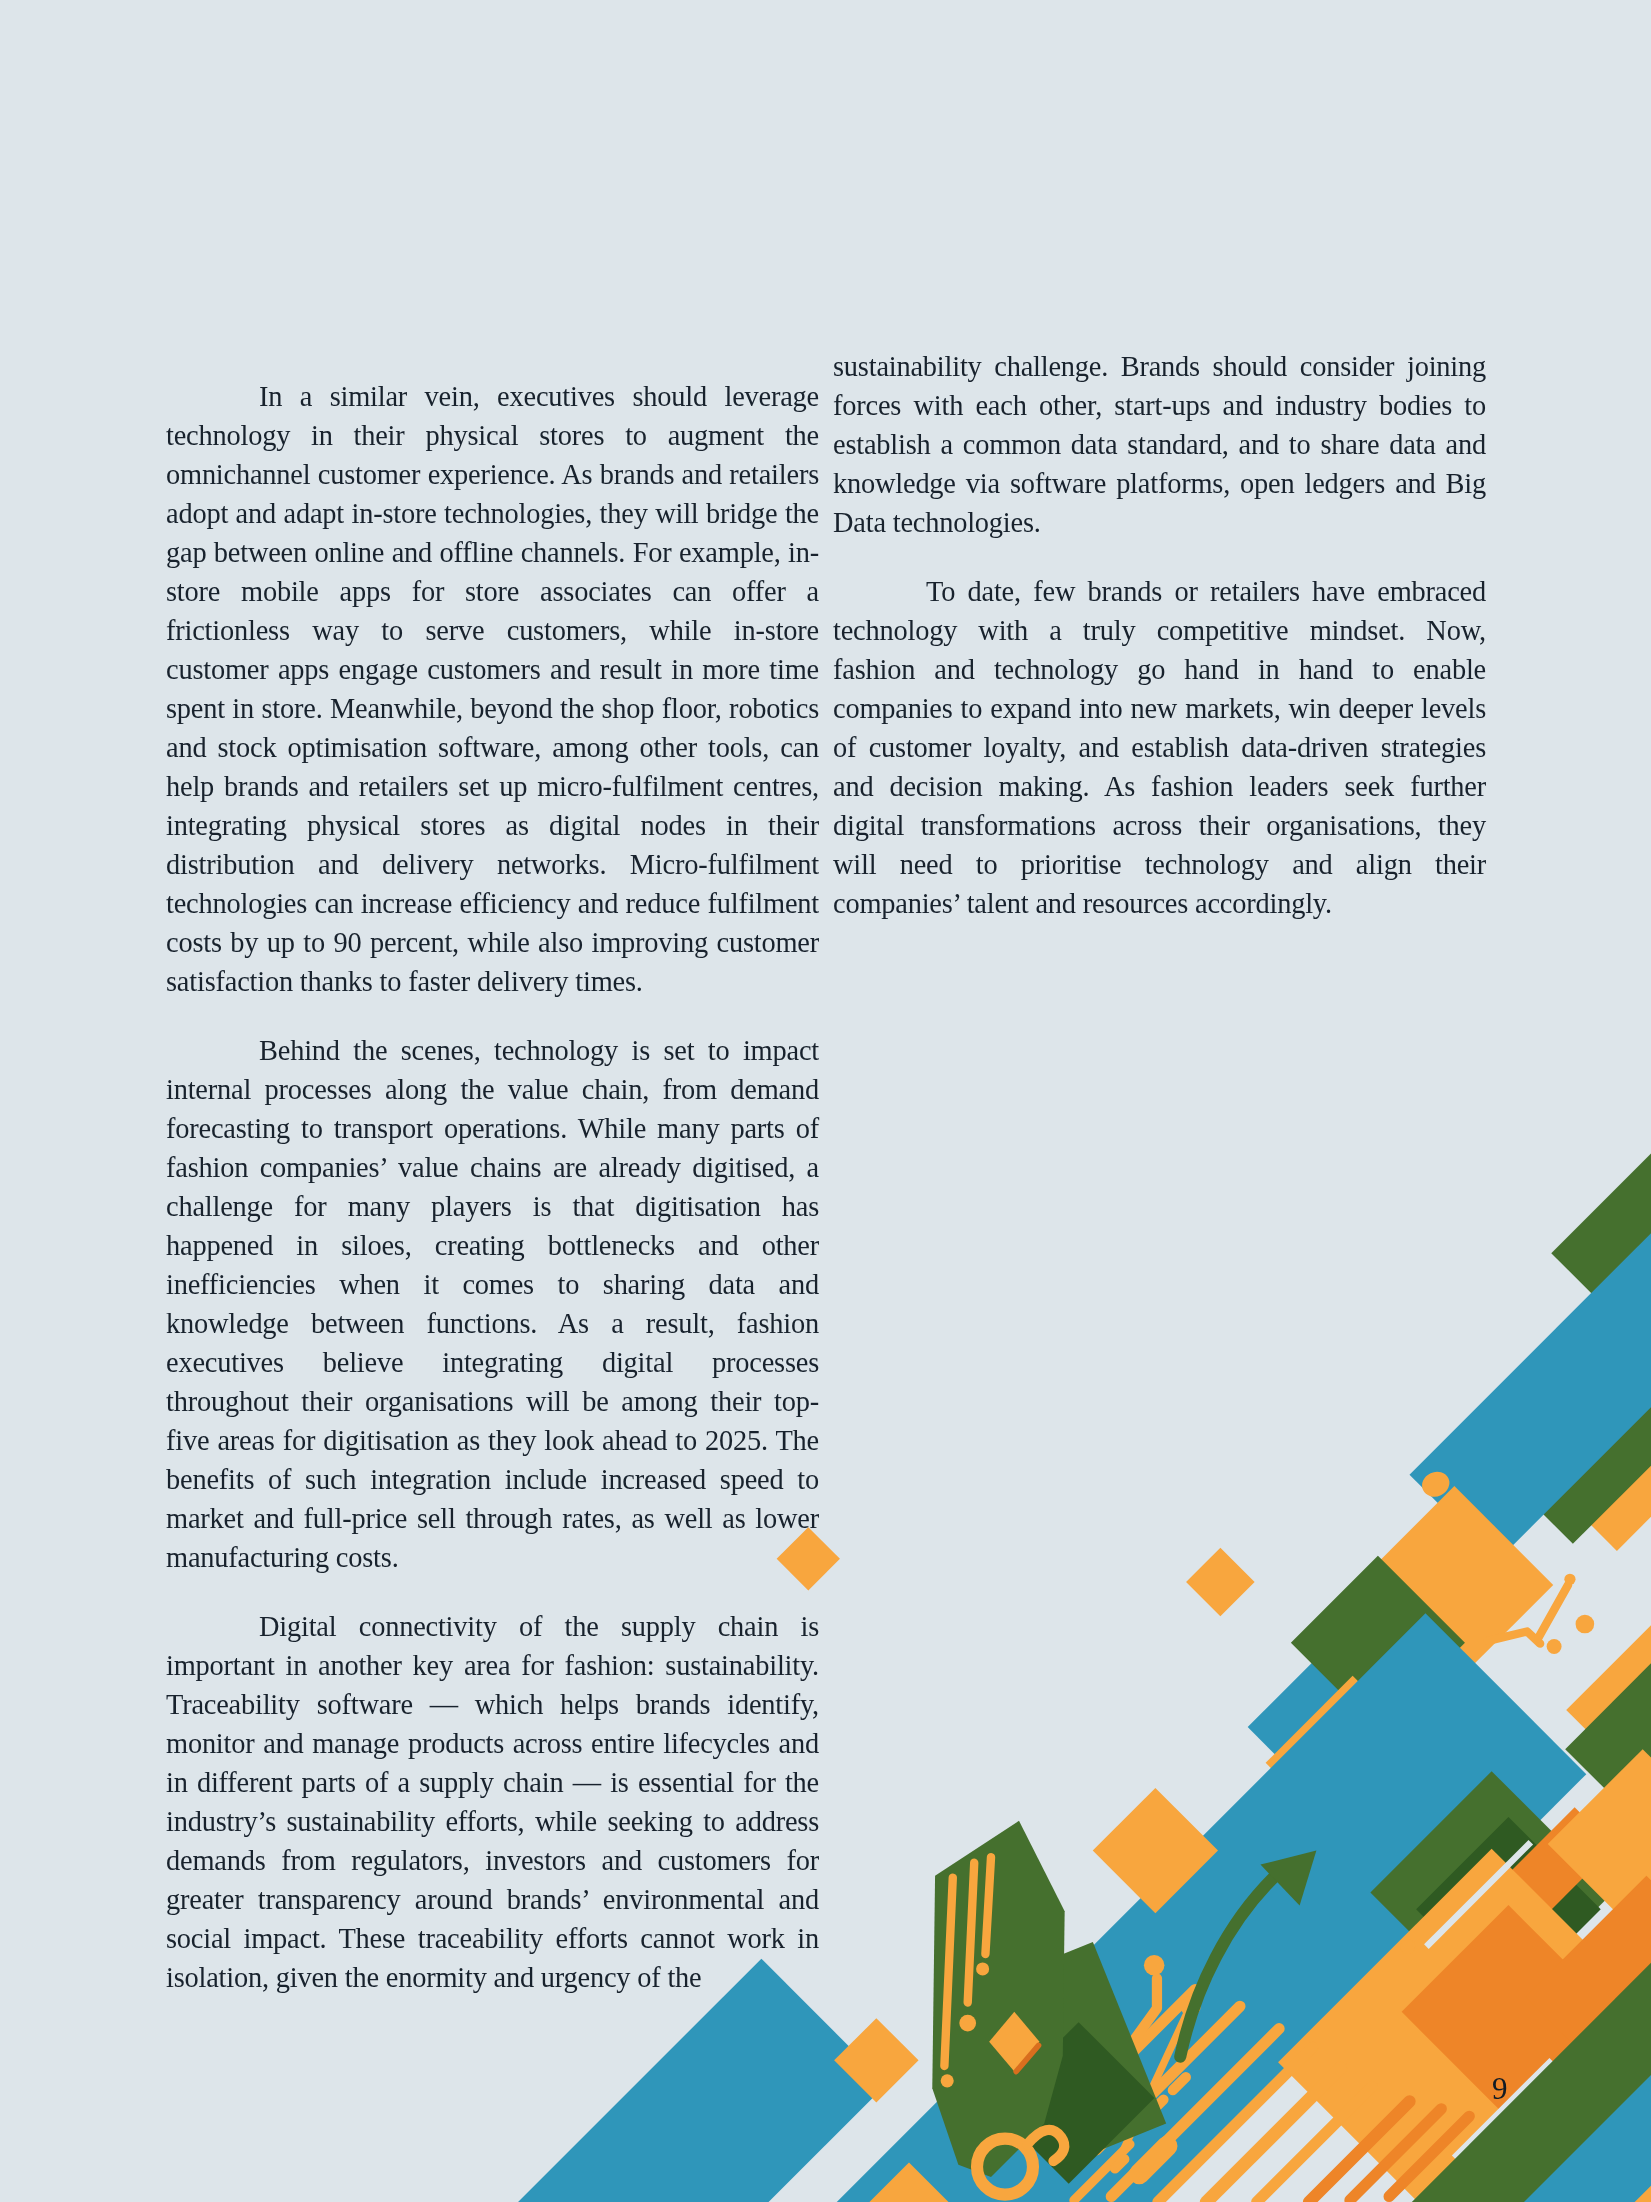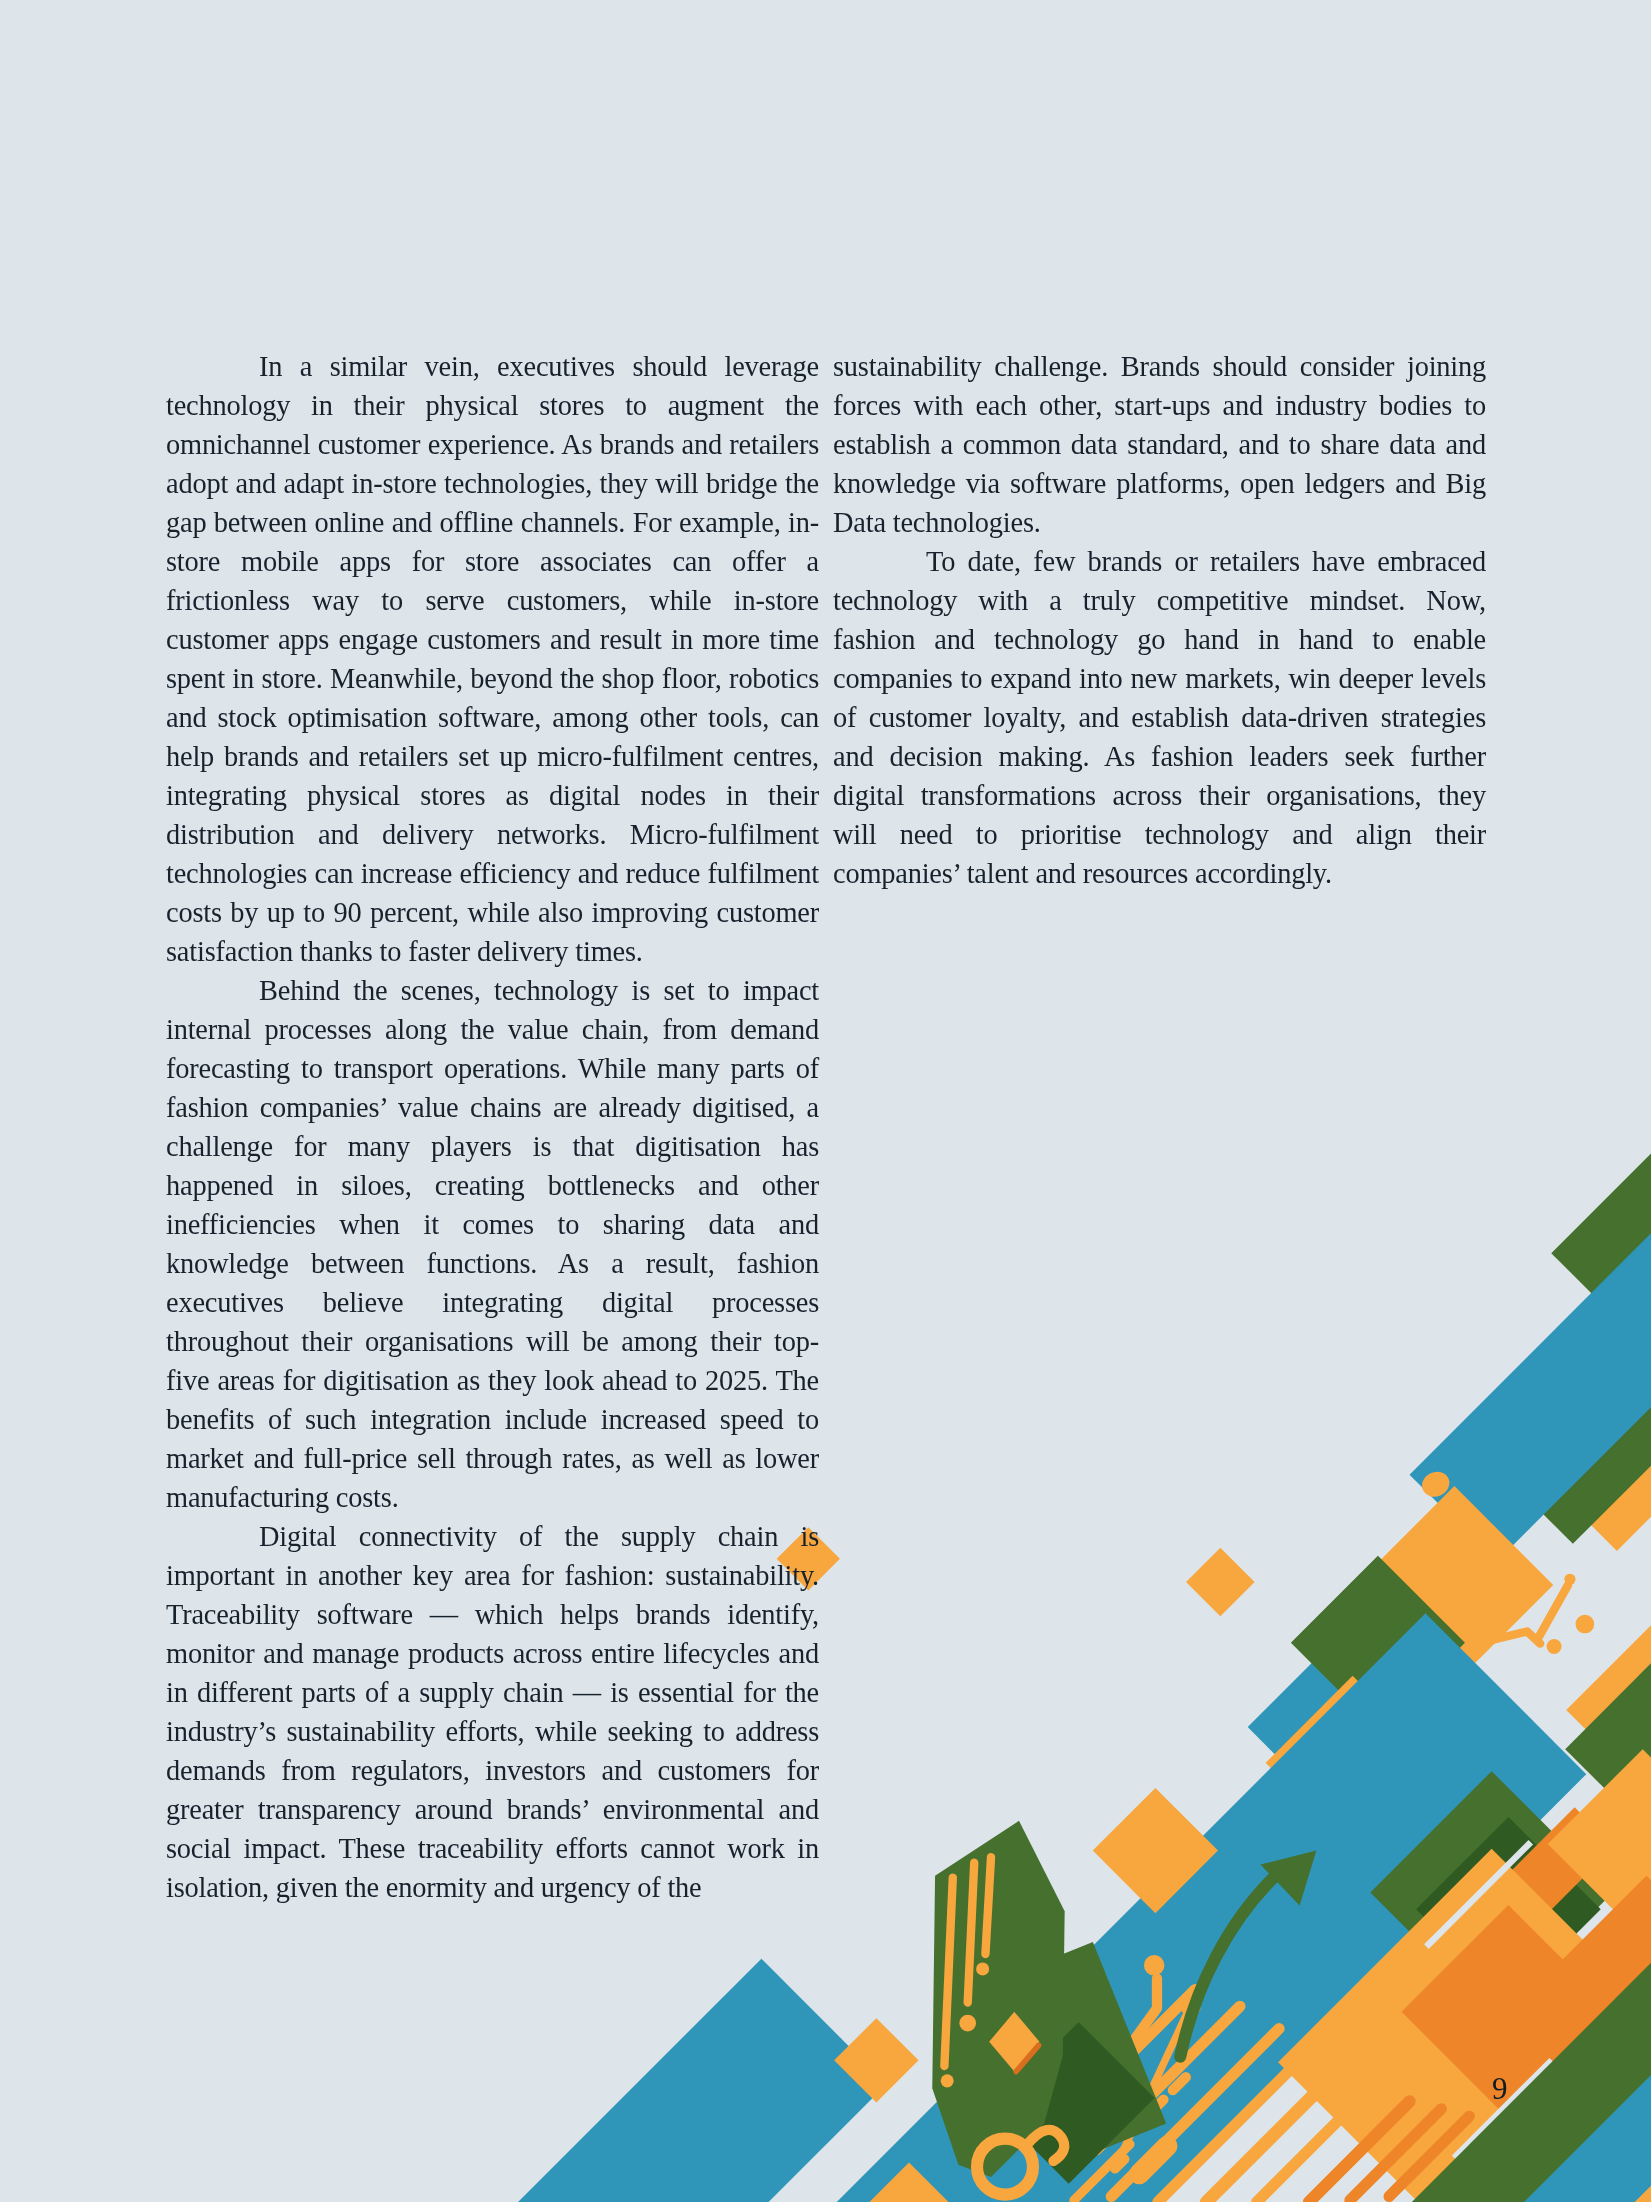--- a/index.html
+++ b/index.html
@@ -16,21 +16,21 @@
     width:653px;
     font-size:28.4px;
     line-height:39px;
     color:#18222d;
     text-align:justify;
     letter-spacing:-0.2px;
   }
   #left-col{left:166px;}
   #right-col{left:833px;}
   .col p{margin:0;padding:0;}
-  .col p.indent{text-indent:93px;}
+  .col p.indent{text-indent:93px;margin-top:30px;}
   #illustration{
     position:absolute;left:0;top:0;width:1652px;height:2203px;
     pointer-events:none;
   }
   #page-number{
     position:absolute;left:1492px;top:2071px;
     font-size:31px;color:#111b24;
   }
 </style>
 </head>

